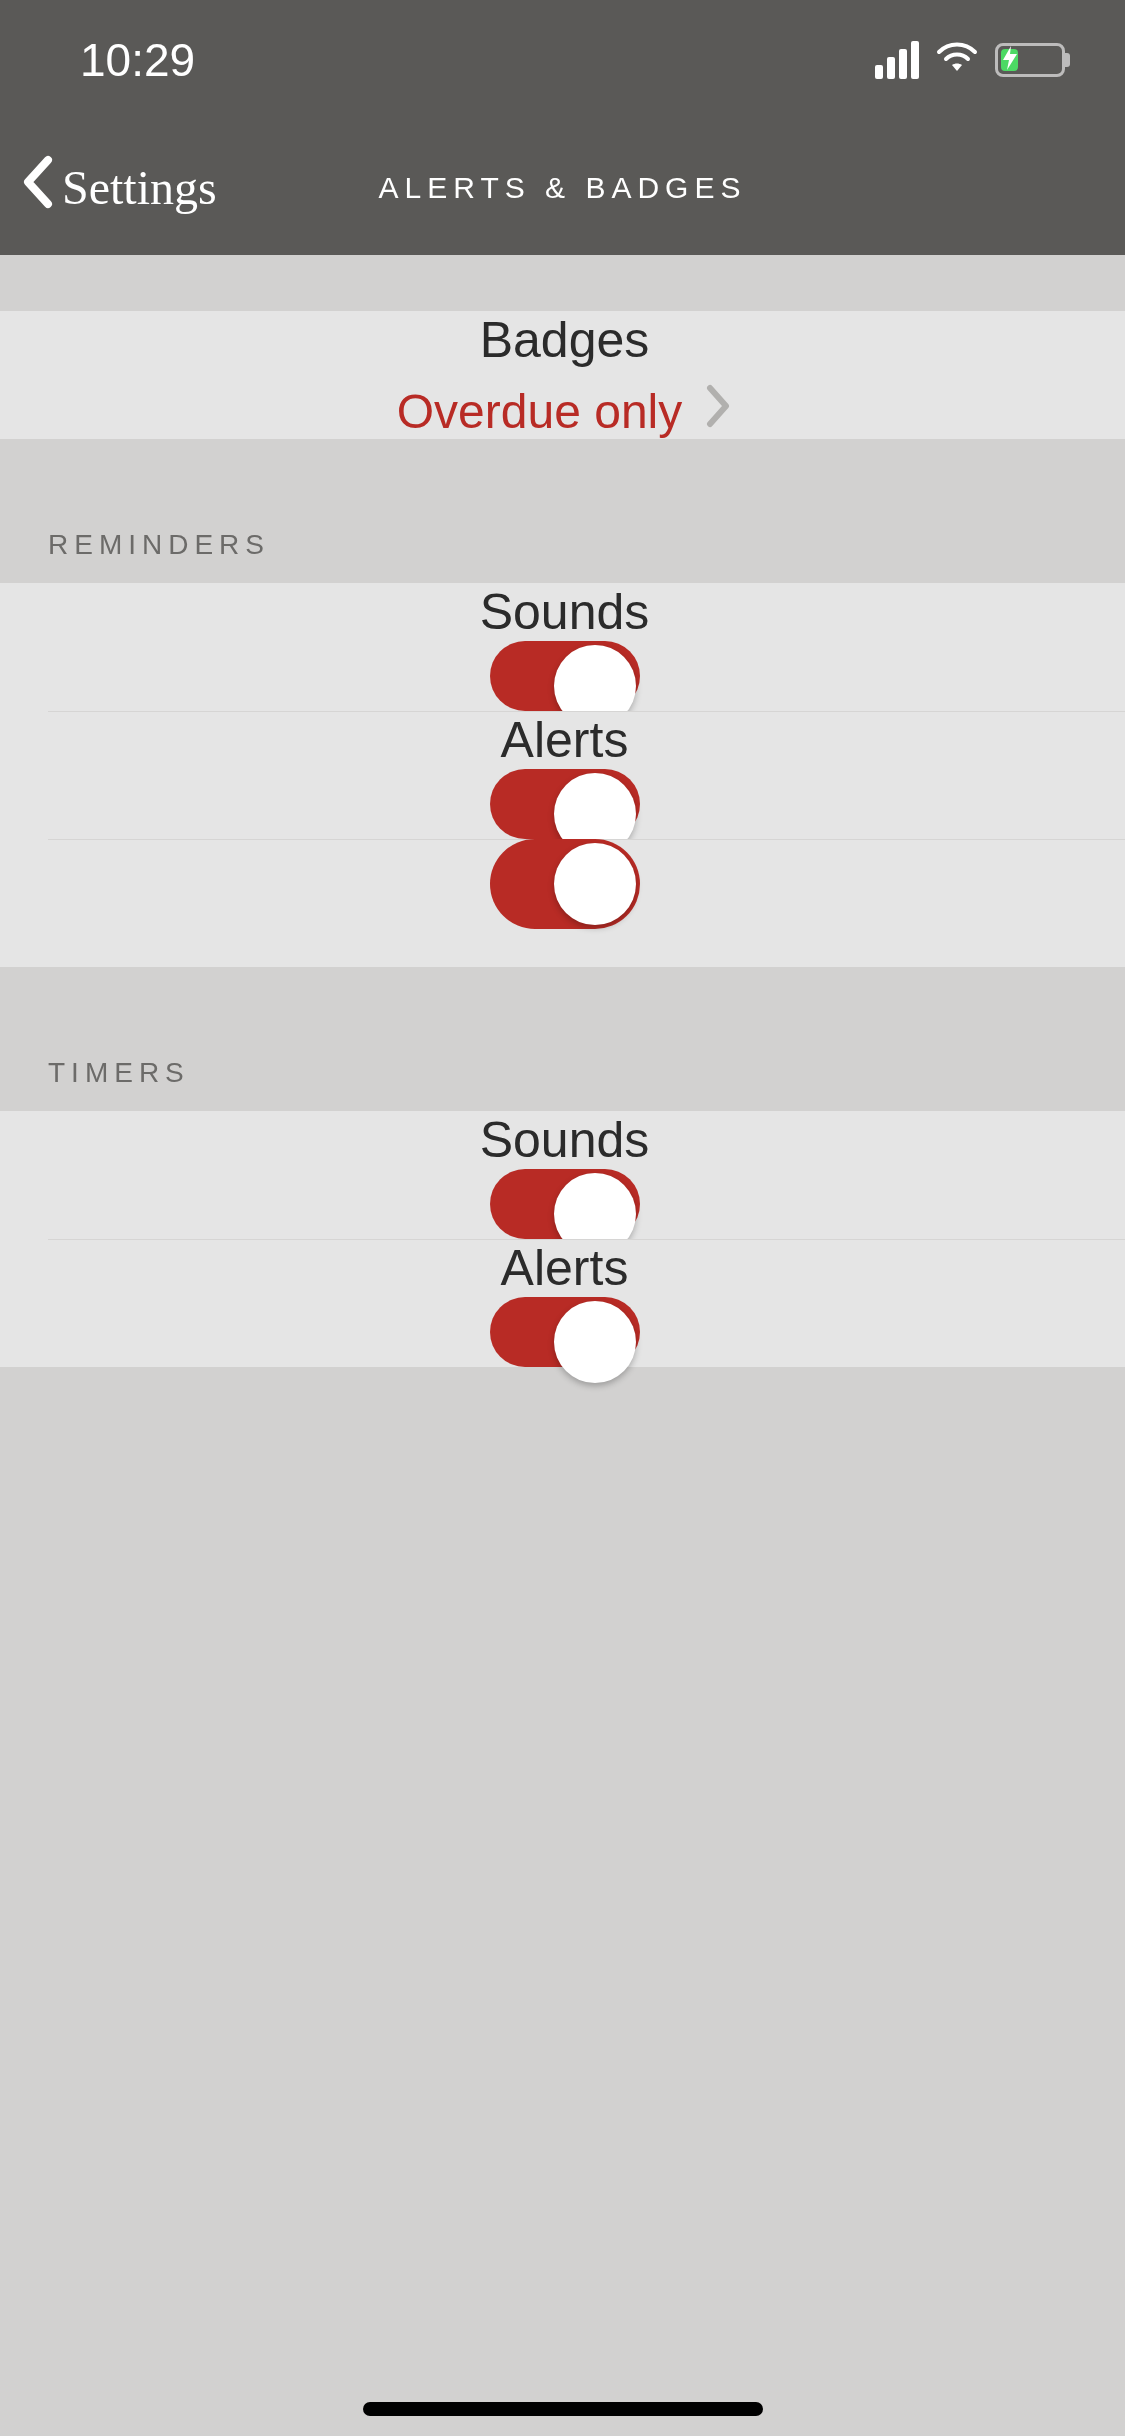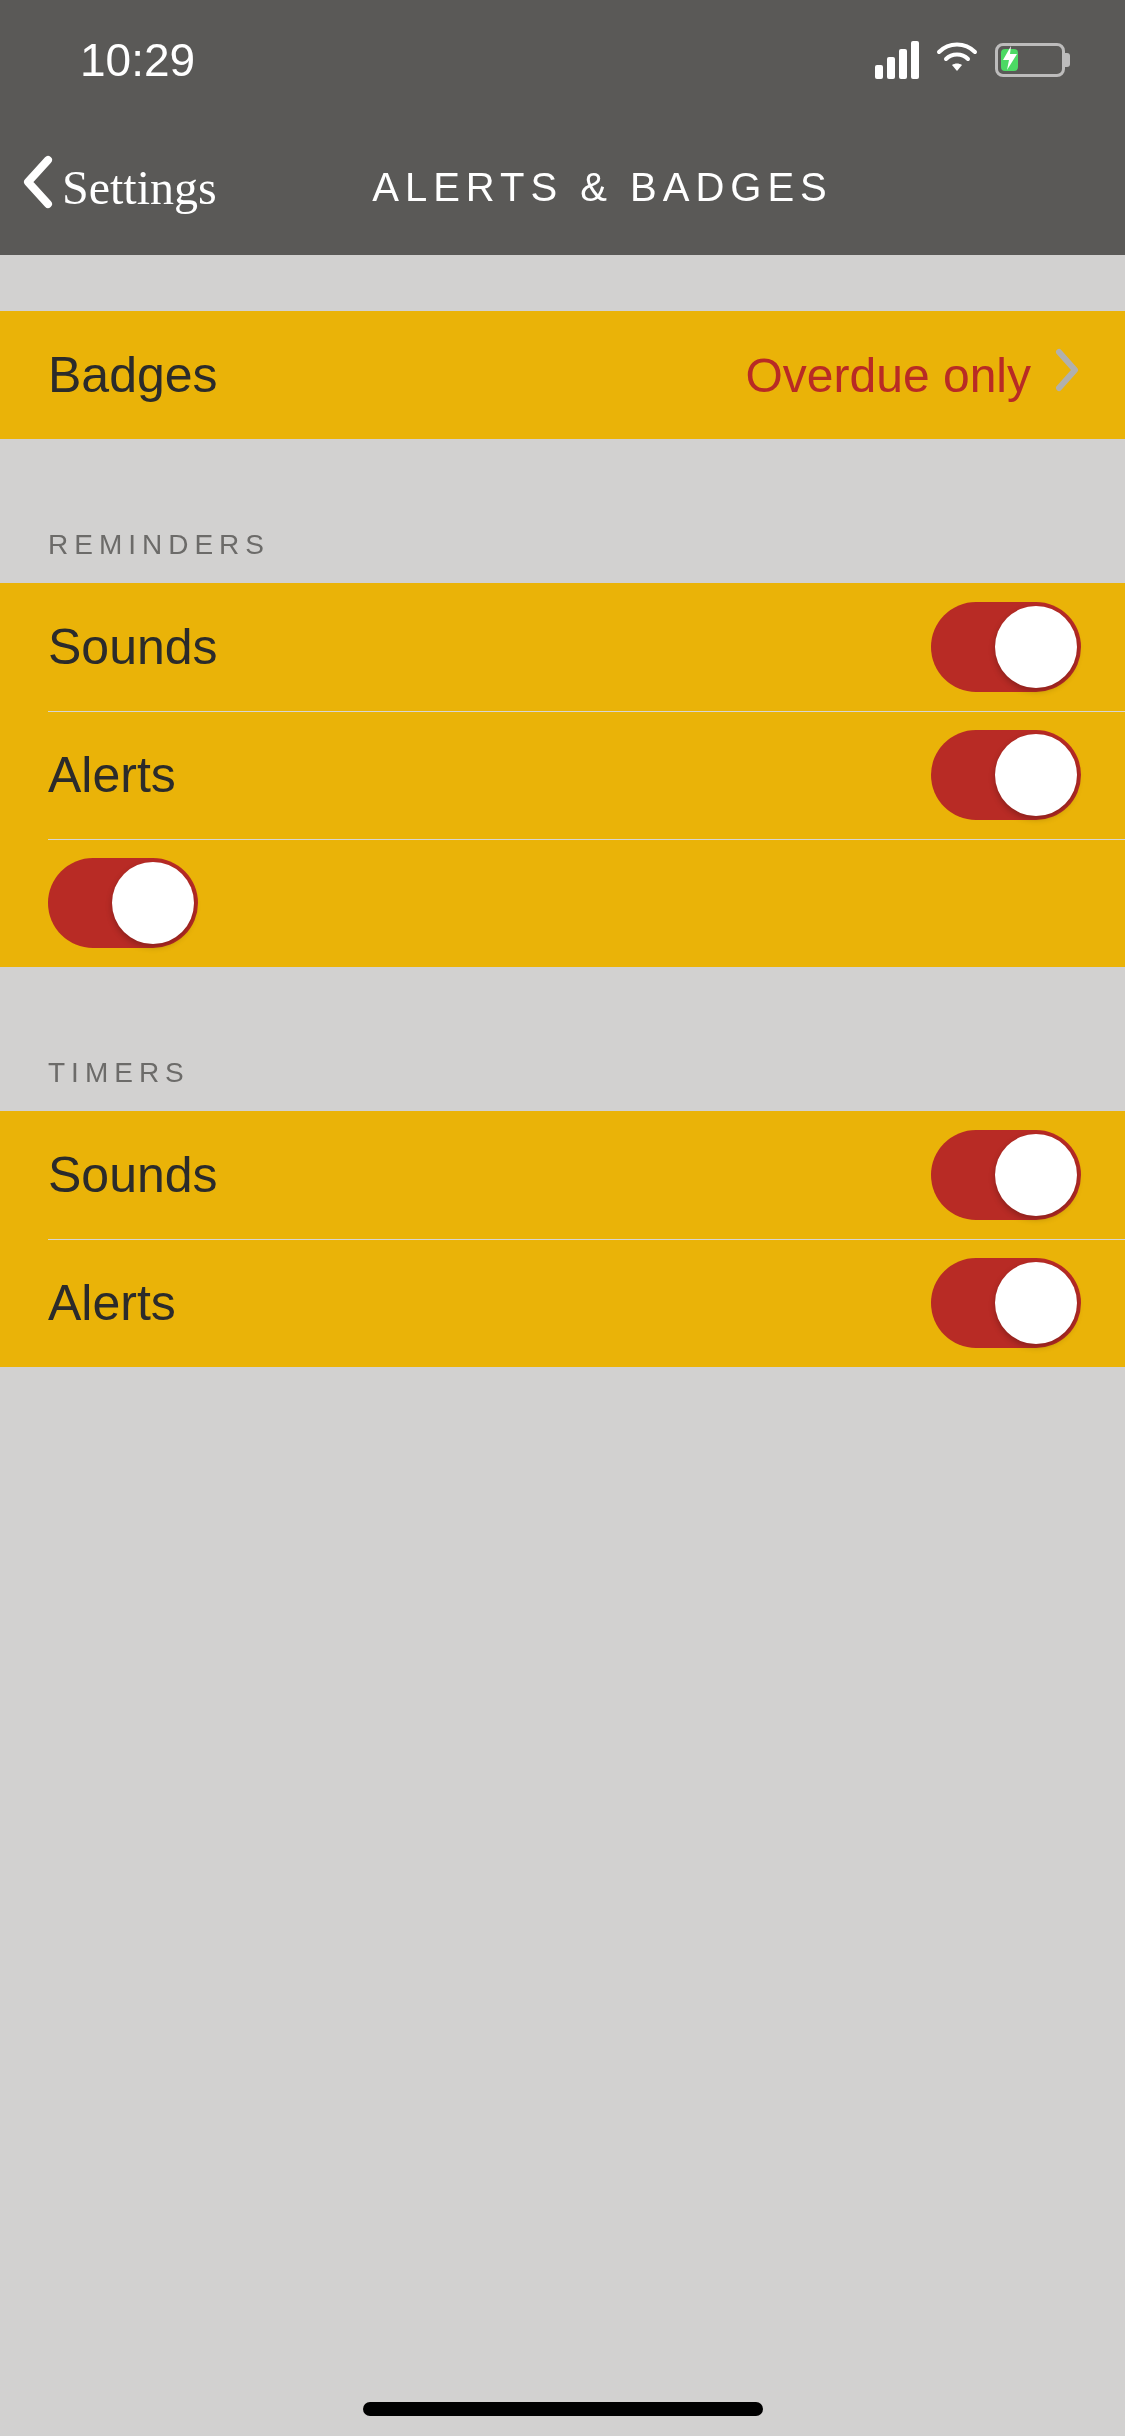--- a/index.html
+++ b/index.html
@@ -100,25 +100,24 @@
     font-family: Liberation Serif, serif;
   }
   .back-chevron {
     margin-right: 6px;
   }
   .nav-title {
     position: absolute;
     left: 50%;
     transform: translateX(-50%);
     color: #fff;
-    font-size: 40px;
+    font-size: 30px;
     font-weight: 400;
     letter-spacing: 6px;
     font-variant: small-caps;
-    margin-left: 40px;
   }
   .content {
     width: 100%;
   }
   .gap {
     height: 56px;
     background: #d2d1d0;
   }
   .section-header {
     height: 144px;
@@ -126,25 +125,26 @@
     display: flex;
     align-items: flex-end;
     padding: 0 48px 22px 48px;
     color: #6c6b69;
     font-size: 28px;
     letter-spacing: 6px;
     font-weight: 400;
   }
   .row {
     height: 128px;
-    background: #eab308;
+    background: #e5e5e5;
     display: flex;
     align-items: center;
     justify-content: space-between;
     padding: 0 44px 0 48px;
+    flex-direction: column;
   }
   .row + .row {
     border-top: 1px solid #d6d5d4;
   }
   .group .row:not(:first-child) {
     position: relative;
   }
   .group .row:not(:first-child)::before {
     content:"";
     position:absolute;

